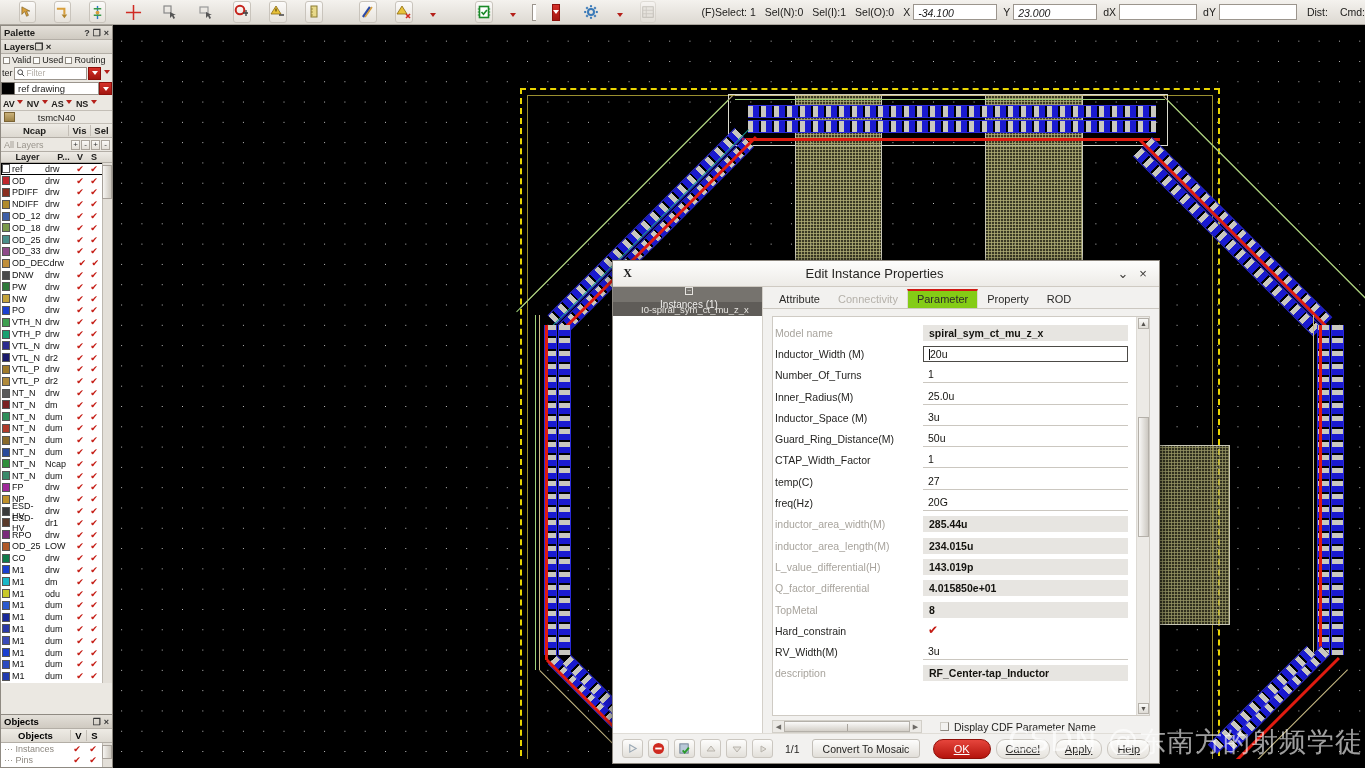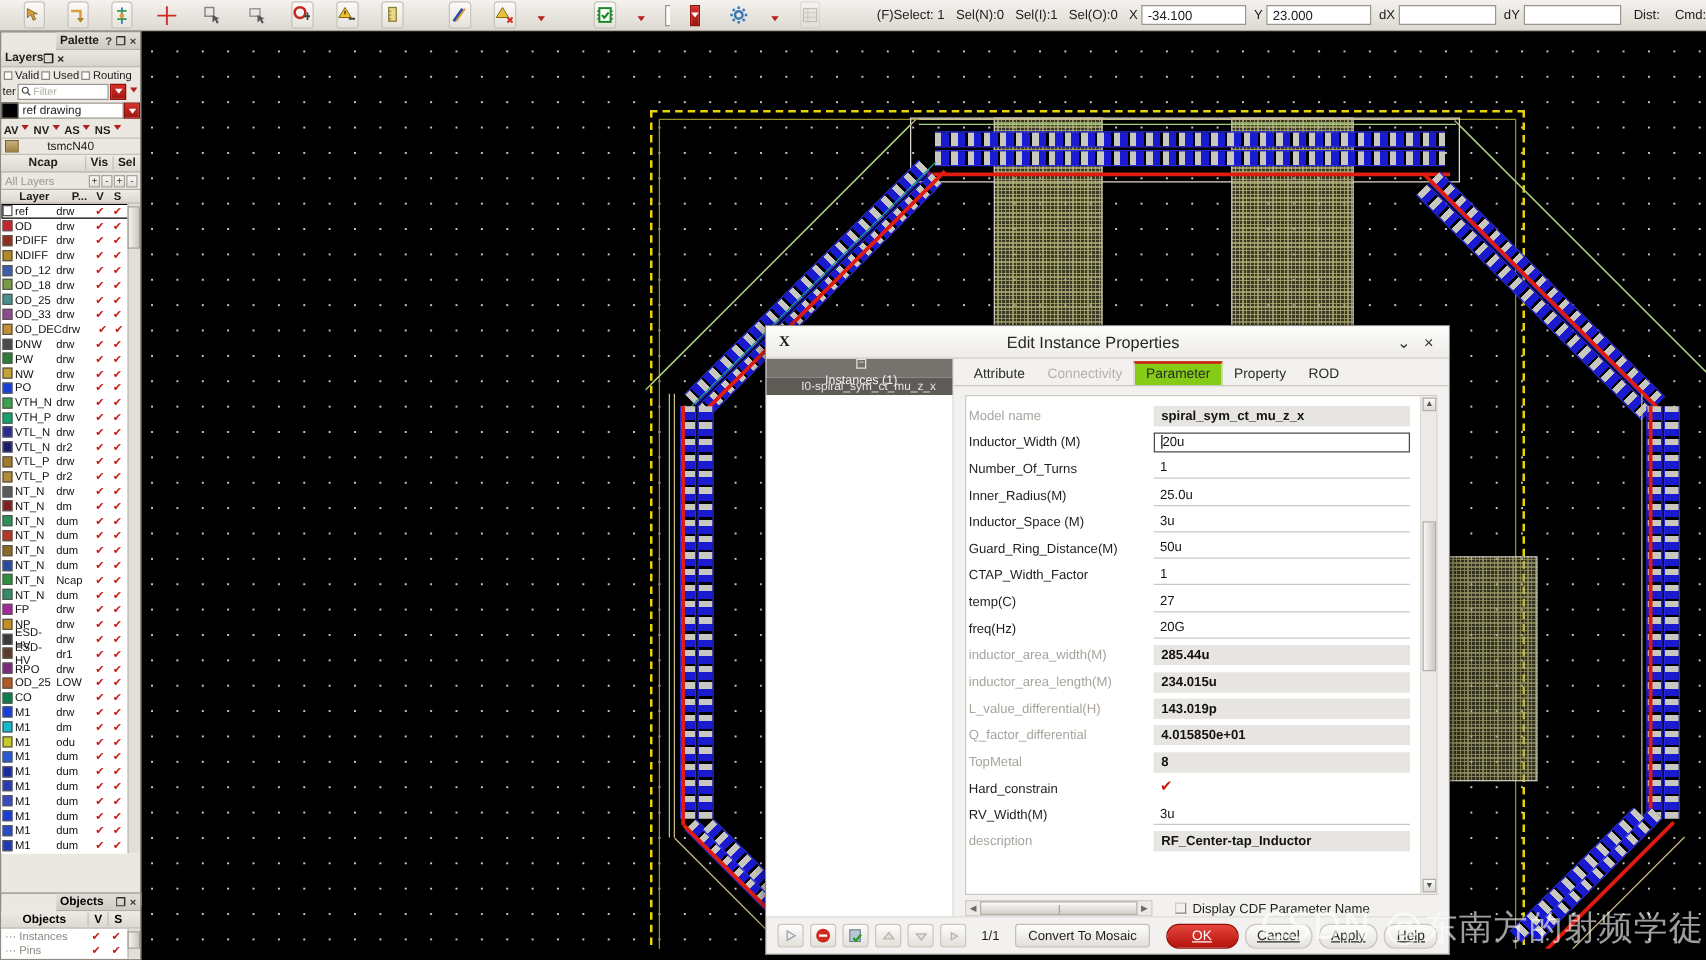--- a/index.html
+++ b/index.html
@@ -26,21 +26,21 @@
   .tb-dd::after { content:''; border-left:3px solid transparent; border-right:3px solid transparent;
     border-top:4px solid #fff; }
   .tb-mini-dd { width:11px; height:18px; display:flex; align-items:flex-end; justify-content:center;
     padding-bottom:4px; }
   .tb-mini-dd::after { content:''; border-left:3px solid transparent;border-right:3px solid transparent;
     border-top:4px solid #b5201a; }
   .status { display:flex; align-items:center; gap:0px; font-size:10.5px; color:#21201e;
     padding-left:6px; white-space:nowrap; }
   .status b { font-weight:normal; margin-right:9px; }
   .st-field { height:16px; background:#fff; border:1px solid #9b958d; margin:0 6px 0 3px;
-    padding:1px 4px; font-size:10.5px; line-height:14px; color:#1a1a1a; }
+    padding:1px 4px; font-size:10.5px; line-height:14px; color:#1a1a1a;font-style:italic; }
 
   
   .canvas { position:absolute; left:0; top:25px; width:1365px; height:743px;
     background:#000; overflow:hidden; }
   .dots { position:absolute; inset:0;
     background-image:radial-gradient(circle, #e8e8e8 0.7px, transparent 0.9px);
     background-size:20.3px 20.3px; background-position:10px 6px; opacity:.85; }
 
   
   .prb { position:absolute; left:520px; top:63px; width:700px; height:698px;
@@ -65,21 +65,21 @@
       repeating-linear-gradient(0deg, rgba(180,178,120,.75) 0 1px, transparent 1px 3px),
       repeating-linear-gradient(90deg, rgba(180,178,120,.75) 0 1px, transparent 1px 3px),
       rgba(128,126,80,.45); }
   .whitebox { position:absolute; border:1px solid #dcdcd0; }
 
   
   .palette { position:absolute; left:0; top:25px; width:113px; height:700px;
     background:#ebe8e2; border:1px solid #8f8a82; font-size:9.5px; color:#1d1c1a; }
   .pal-title { height:14px; background:linear-gradient(#e3dfd8,#cfcac1);
     display:flex; align-items:center; padding:0 3px; font-weight:bold; font-size:9.5px;
-    border-bottom:1px solid #b3aea6;margin-left:44px; }
+    border-bottom:1px solid #b3aea6; }
   .pal-title .sp { margin-left:auto; display:flex; gap:3px; color:#333; font-size:9px; }
   .pal-sub { height:14px; background:linear-gradient(#e9e6e0,#d8d4cc);
     display:flex; align-items:center; padding:0 3px; font-weight:bold; font-size:9.5px;
     border-bottom:1px solid #b3aea6; }
   .chk-row { display:flex; align-items:center; gap:2px; padding:1px 2px; font-size:9px;
     background:#ebe8e2; }
   .mini-cb { width:7px; height:7px; border:1px solid #8d8880; background:#fdfdfb; display:inline-block; }
   .filt-row { display:flex; align-items:center; height:14px; padding:0 1px; gap:1px; }
   .filt-box { flex:1; height:13px; background:#fff; border:1px solid #9b958d;
     display:flex; align-items:center; padding-left:2px; font-size:8.5px; color:#b0aba3; }

